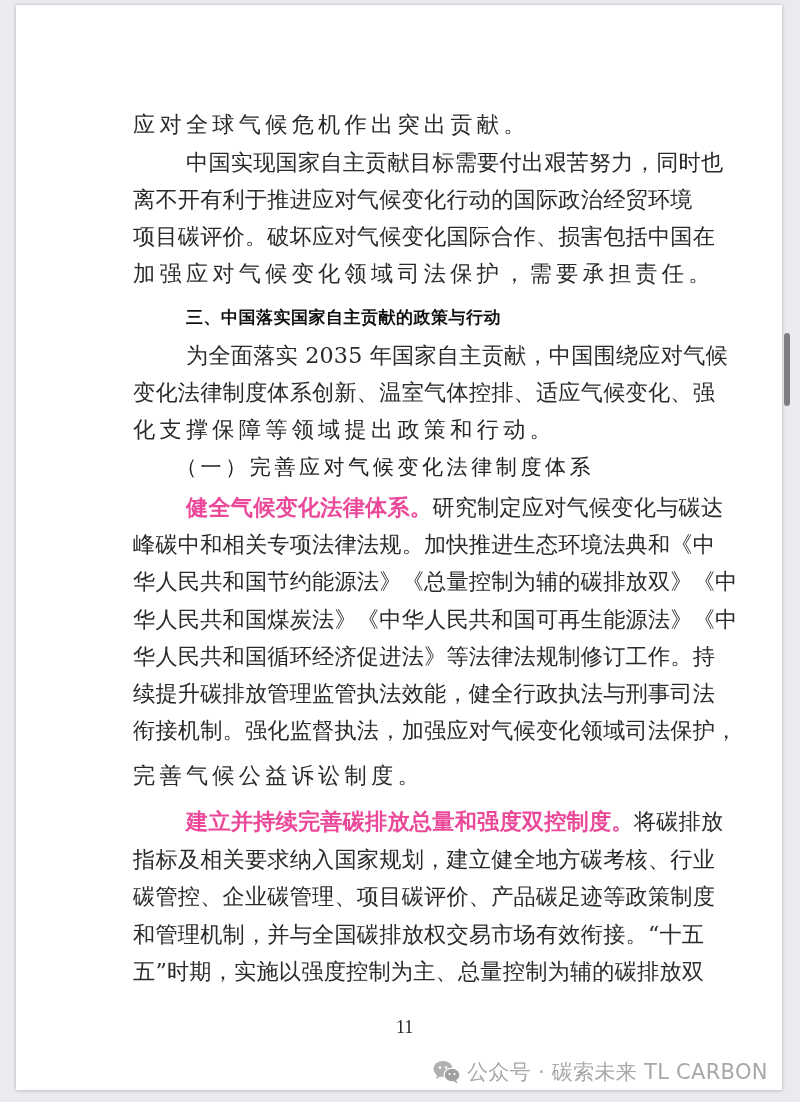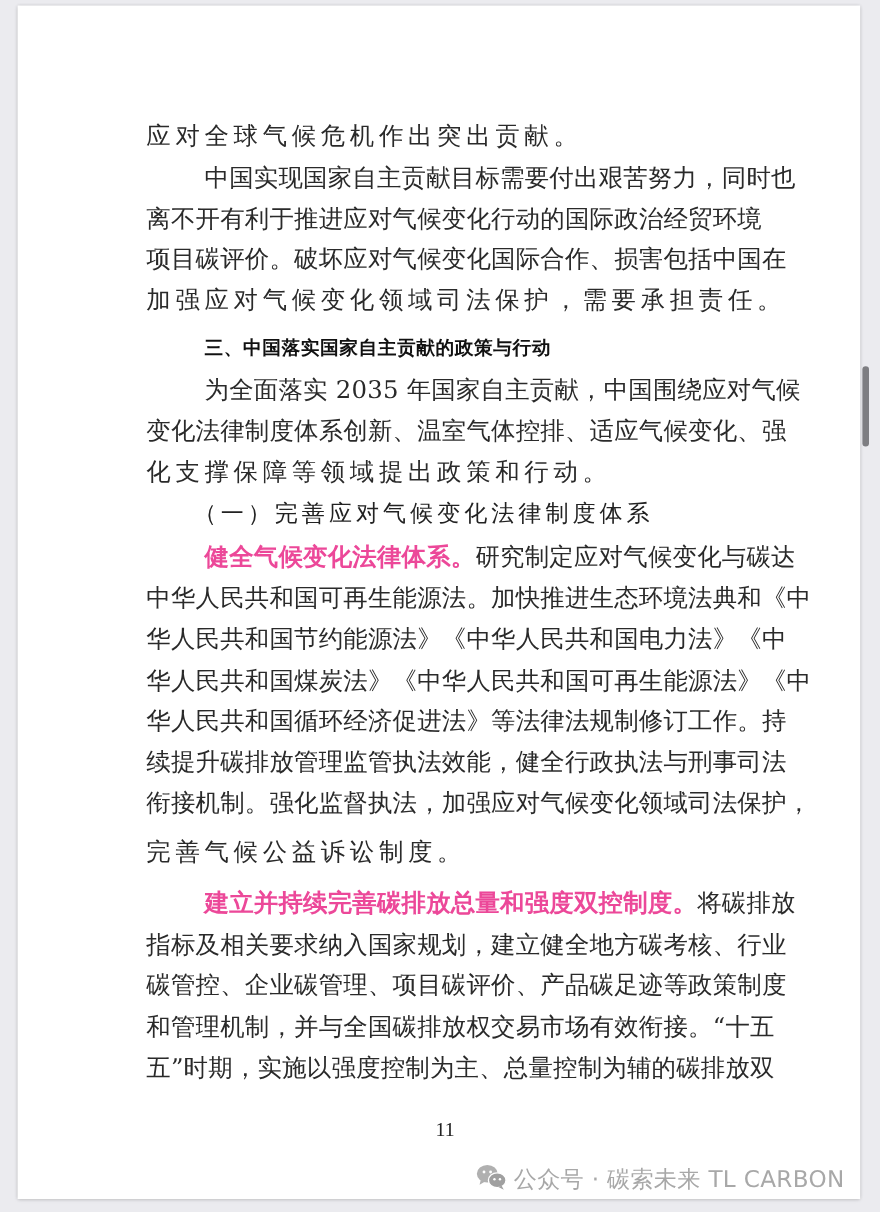--- a/index.html
+++ b/index.html
@@ -71,20 +71,21 @@
     font-family: "Liberation Serif", "DejaVu Serif", serif;
     font-size: 18px;
     color: #222;
   }
   .watermark {
     position: absolute;
     left: 433px;
     top: 1058px;
     height: 28px;
     display: flex;
+    align-items: center;
     gap: 6px;
     color: #a8a8a8;
     font-family: "DejaVu Sans", "Liberation Sans", sans-serif;
     font-size: 21px;
     white-space: nowrap;
     letter-spacing: 0.3px;
   }
   .wechat-icon { width: 28px; height: 24px; display: inline-block; }
   .scrollbar-track {
     position: absolute;
@@ -119,22 +120,22 @@
 
     <div class="line indent" style="top:335px">为全面落实 2035 年国家自主贡献，中国围绕应对气候</div>
     <div class="line" style="top:372px">变化法律制度体系创新、温室气体控排、适应气候变化、强</div>
     <div class="line subheading indent" style="top:447px;left:160px">（一）完善应对气候变化法律制度体系</div>
 
     <div class="line last" style="top:409px">化支撑保障等领域提出政策和行动。</div>
 
     <div class="line indent" style="top:487px">
       <span class="bold">健全气候变化法律体系。</span><span>研究制定应对气候变化与碳达</span>
     </div>
-    <div class="line" style="top:524px">中华人民共和国可再生能源法。加快推进生态环境法典和《中</div>
-    <div class="line" style="top:561px">华人民共和国节约能源法》《中华人民共和国电力法》《中</div>
+    <div class="line" style="top:524px">峰碳中和相关专项法律法规。加快推进生态环境法典和《中</div>
+    <div class="line" style="top:561px">华人民共和国节约能源法》《总量控制为辅的碳排放双》《中</div>
     <div class="line" style="top:599px">华人民共和国煤炭法》《中华人民共和国可再生能源法》《中</div>
     <div class="line" style="top:636px">华人民共和国循环经济促进法》等法律法规制修订工作。持</div>
     <div class="line" style="top:673px">续提升碳排放管理监管执法效能，健全行政执法与刑事司法</div>
     <div class="line" style="top:710px">衔接机制。强化监督执法，加强应对气候变化领域司法保护，</div>
     <div class="line indent" style="top:801px">
       <span class="bold">建立并持续完善碳排放总量和强度双控制度。</span><span>将碳排放</span>
     </div>
 
     <div class="line last" style="top:755px">完善气候公益诉讼制度。</div>
     <div class="line" style="top:839px">指标及相关要求纳入国家规划，建立健全地方碳考核、行业</div>

